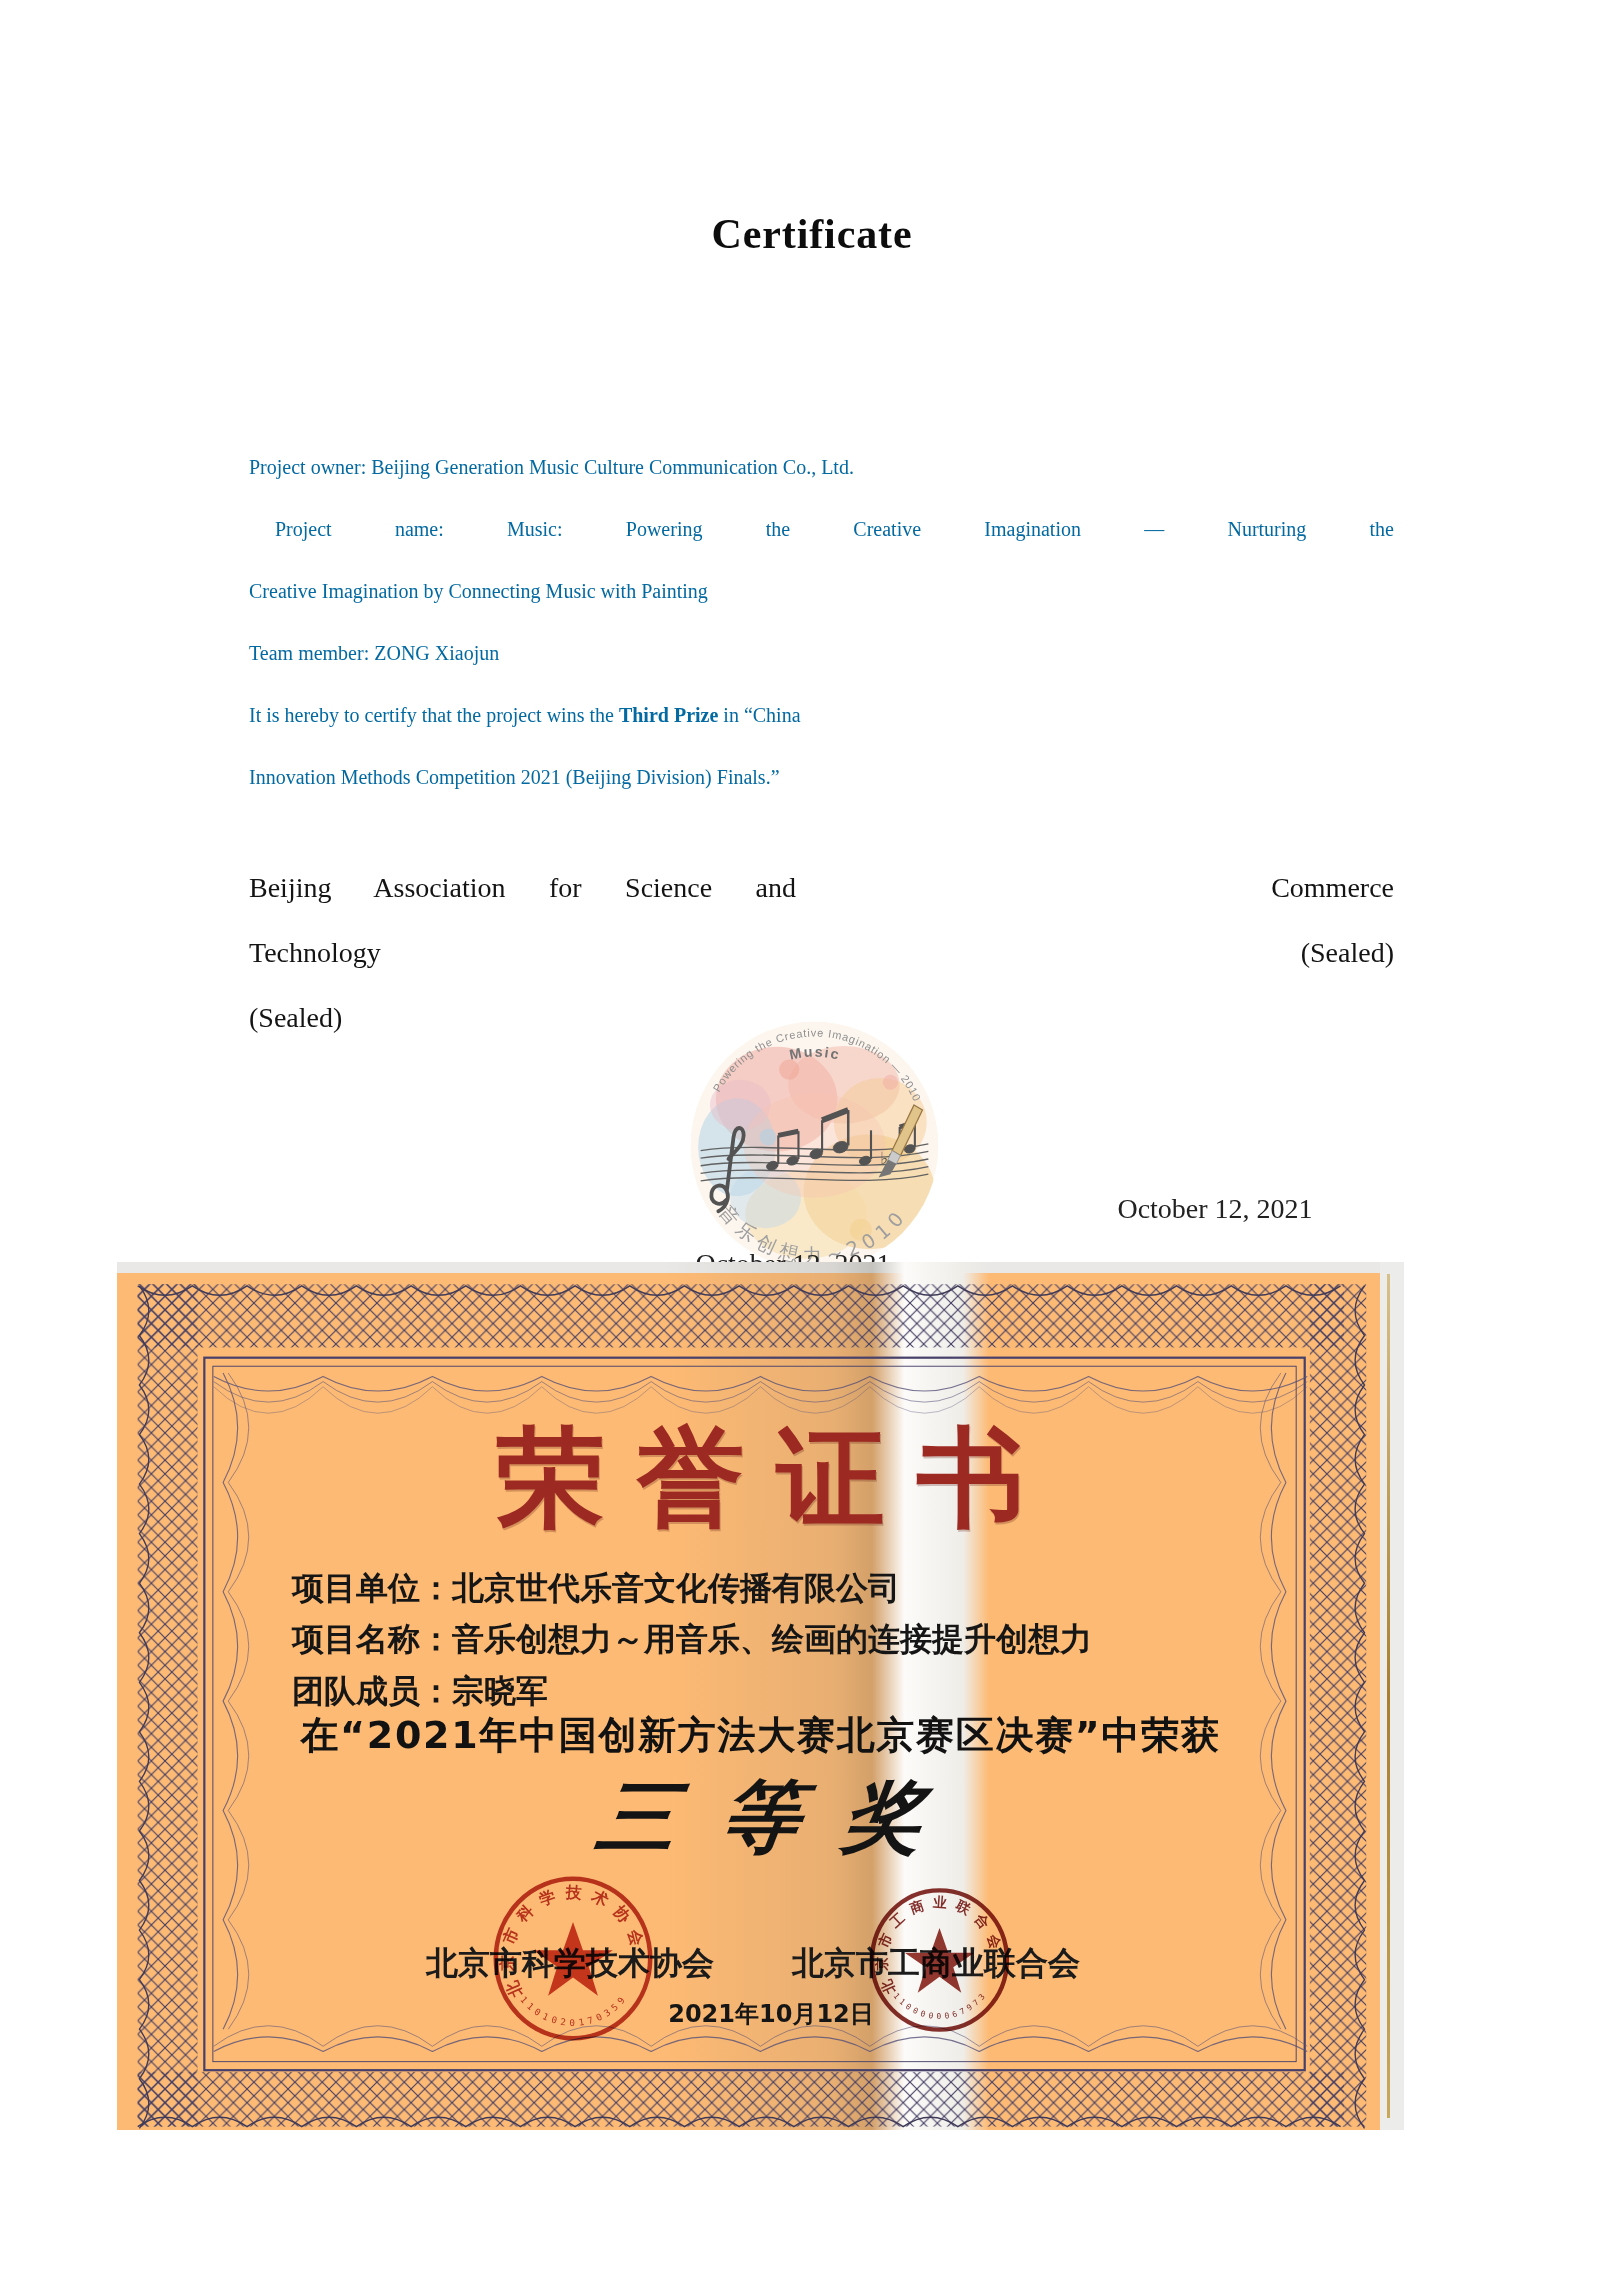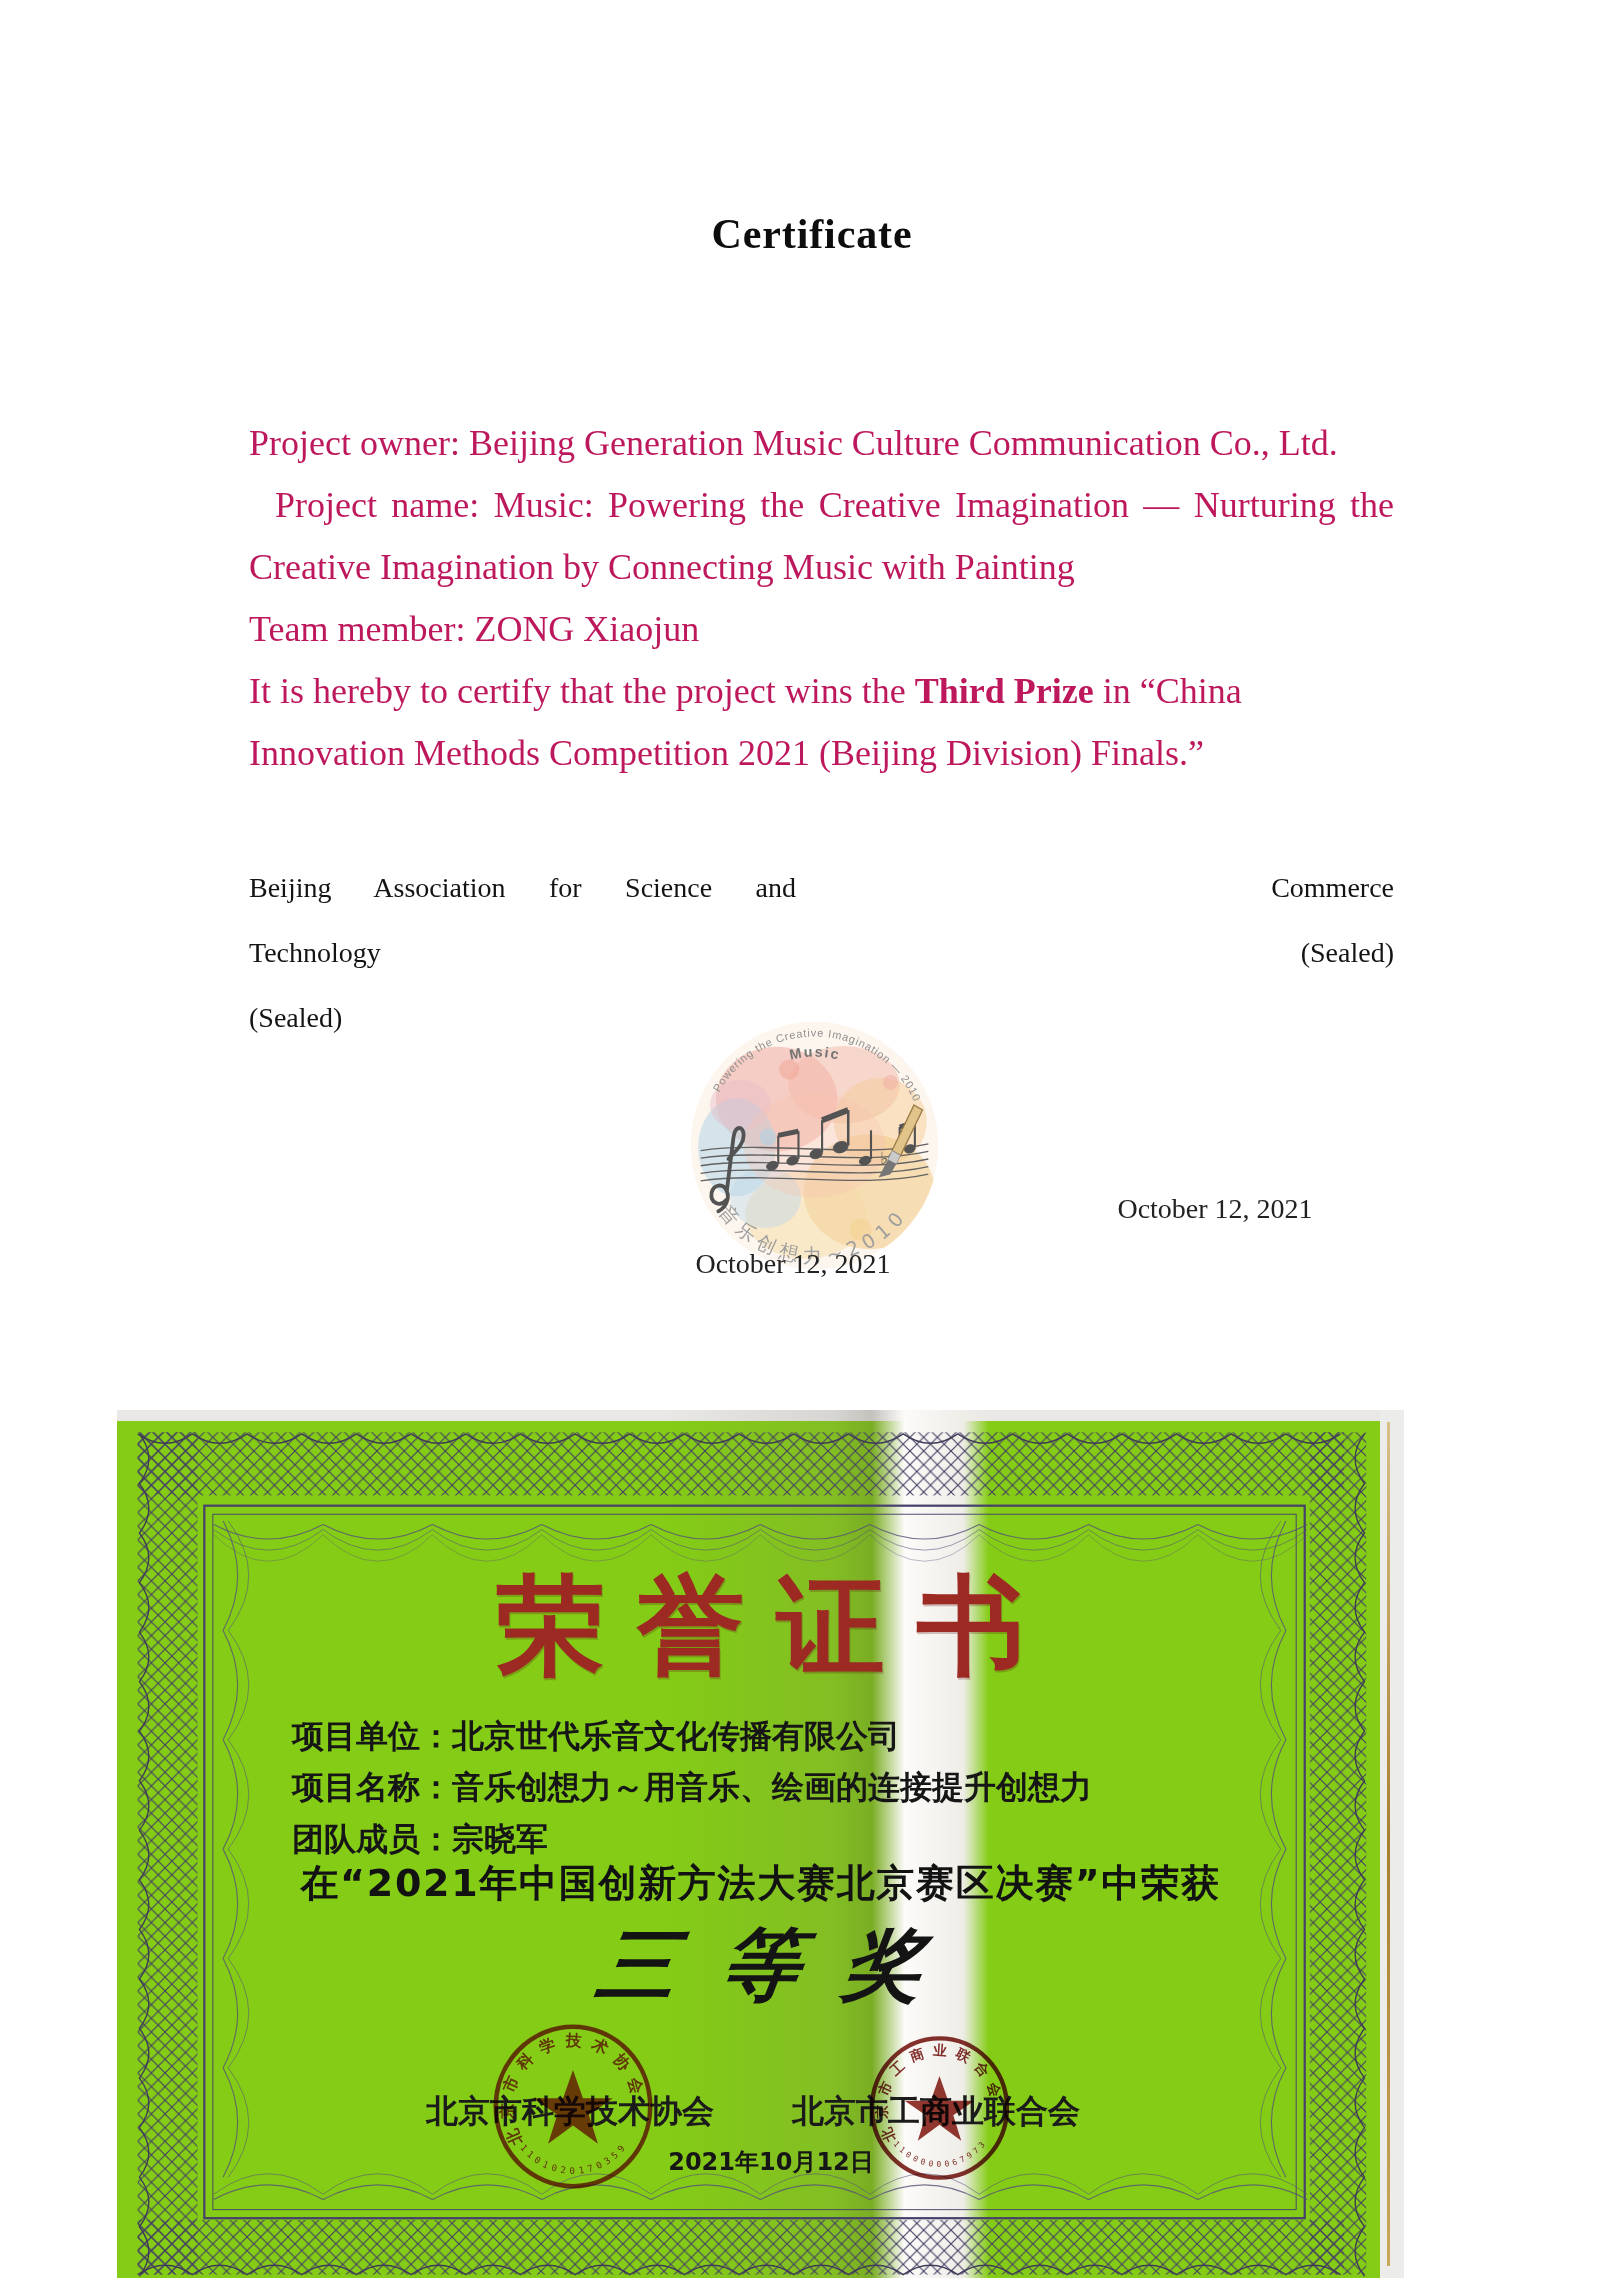--- a/index.html
+++ b/index.html
@@ -7,40 +7,40 @@
     width:1624px;height:2295px;position:relative;background:#ffffff;
     font-family:"Liberation Serif", serif;color:#111;overflow:hidden;
   }
   .abs{position:absolute;}
 
   
   .doc-title{
     left:0;top:210px;width:1624px;text-align:center;
     font-size:42px;font-weight:bold;letter-spacing:0.9px;color:#0d0d0d;
   }
-  .body-block{left:249px;top:412px;width:1145px;font-size:36px;color:#be185d;}
+  .body-block{left:249px;top:436px;width:1145px;font-size:20px;color:#0369a1;}
   .tline{line-height:62px;height:62px;white-space:nowrap;}
   .jline{line-height:62px;height:62px;text-align:justify;text-align-last:justify;white-space:normal;margin-left:26px;}
   .cline{line-height:62px;height:62px;text-align:left;white-space:nowrap;}
   .bold{font-weight:bold;}
 
   .org-row{left:249px;top:855px;width:1145px;display:flex;justify-content:space-between;font-size:28px;color:#141414;}
   .org-left{width:547px;}
   .org-right{width:472px;text-align:right;}
   .oline{line-height:65px;height:65px;}
   .oline-j{line-height:65px;height:65px;text-align:justify;text-align-last:justify;}
 
   .date-left{left:665px;top:1248px;width:256px;text-align:center;font-size:28px;color:#222;}
   .date-right{left:1087px;top:1193px;width:256px;text-align:center;font-size:28px;color:#222;}
 
   .logo-wrap{left:688px;top:1019px;width:253px;height:253px;opacity:.95;}
 
   
   .photo{
-    left:117px;top:1410px;width:1287px;height:868px;background:#84cc16;
+    left:117px;top:1262px;width:1287px;height:868px;background:#fdba74;
     font-family:"DejaVu Sans", sans-serif;
   }
   .photo .topstrip{left:0;top:0;width:1287px;height:11px;background:#e9e8e6;}
   .photo .rightstrip{left:1263px;top:0;width:24px;height:868px;background:#ececea;}
   .photo .goldline{left:1270px;top:12px;width:2.6px;height:844px;background:linear-gradient(#d8c089,#a97f2e,#caa85a);}
   .photo .fold{
     left:547px;top:0;width:325px;height:868px;
     background:linear-gradient(90deg,rgba(255,255,255,0) 0%,rgba(125,117,104,0.16) 52%,rgba(92,86,74,0.26) 64%,#fcfbf9 74%,#efedE8 92%,rgba(255,255,255,0) 100%);
   }
   .cert-title{

